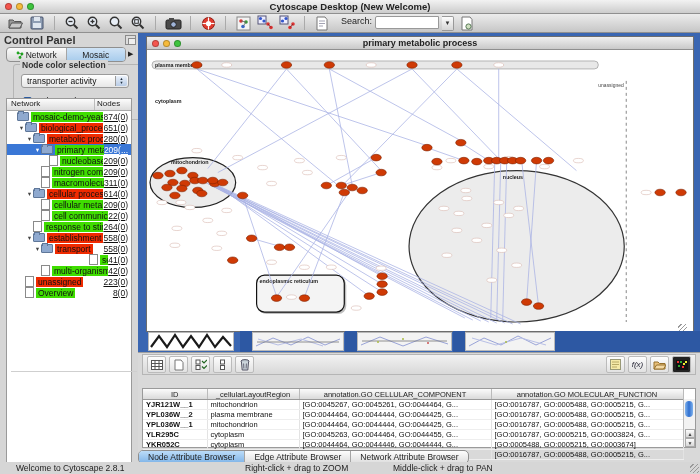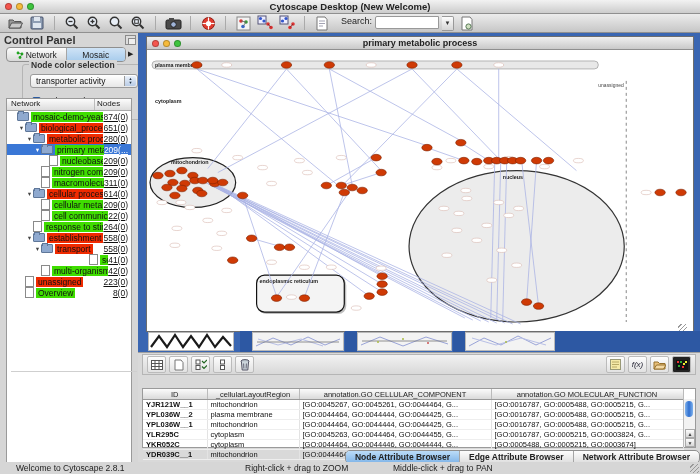--- a/index.html
+++ b/index.html
@@ -26,21 +26,21 @@
   
   #control-panel{left:2px;top:34px;width:136px;height:424px;}
   #cp-header{position:absolute;left:2px;top:0;width:132px;height:11px;font-size:11px;font-weight:bold;color:#333;}
   .float-ico{position:absolute;right:2px;top:1px;width:9px;height:8px;border:1px solid #8a8a8a;background:#ddd;}
   .float-ico:before{content:"";position:absolute;left:2px;top:2px;width:6px;height:5px;border:1px solid #8a8a8a;background:#eee;}
   #cp-tabs{position:absolute;left:4px;top:13px;width:118px;height:13px;display:flex;border:1px solid #8f8f8f;
            border-radius:4px;overflow:hidden;background:linear-gradient(#fdfdfd,#d9d9d9);font-size:8.5px;}
   .cp-tab{flex:1;display:flex;align-items:center;justify-content:center;gap:2px;color:#222;border-right:1px solid #a5a5a5;}
   .cp-tab.active{background:linear-gradient(#cfe3f6,#a8ccec);border-right:none;}
   #cp-tab-arrow{position:absolute;left:126px;top:16px;font-size:7px;color:#222;}
-  #ncs-group{position:absolute;left:20px;top:30px;width:126px;height:54px;border:1px solid #b5b5b5;border-radius:3px;}
+  #ncs-group{position:absolute;left:11px;top:30px;width:126px;height:54px;border:1px solid #b5b5b5;border-radius:3px;}
   #ncs-legend{position:absolute;left:6px;top:-5px;background:#d6d6d6;font-size:8.5px;font-weight:bold;color:#333;padding:0 2px;}
   #ncs-select{position:absolute;left:7px;top:9px;width:108px;height:14px;border:1px solid #9a9a9a;border-radius:3px;
               background:linear-gradient(#ffffff,#e7e7e7);font-size:8.5px;display:flex;align-items:center;padding-left:5px;box-sizing:border-box;}
   #ncs-stepper{position:absolute;right:1px;top:1px;width:11px;height:10px;background:linear-gradient(#eaf1fa,#b9cce6);
                border-left:1px solid #9a9a9a;border-radius:0 2px 2px 0;display:flex;flex-direction:column;align-items:center;justify-content:center;font-size:4px;color:#234;line-height:4px;}
   #select-nodes-row{position:absolute;left:9px;top:31px;display:flex;align-items:center;gap:4px;}
   #select-nodes-cb{width:9px;height:9px;border-radius:2px;background:linear-gradient(#74a9ea,#3b79d1);
                    border:1px solid #2a5aa0;color:#fff;font-size:8px;line-height:9px;text-align:center;font-weight:bold;box-sizing:border-box;}
   #select-nodes-label{font-size:8.5px;color:#111;}
   #tree-box{position:absolute;left:4px;top:64px;width:126px;height:390px;background:#fff;border:1px solid #9a9a9a;box-sizing:border-box;}
@@ -81,21 +81,21 @@
   #dp-table-wrap{position:absolute;left:4px;top:35px;width:554px;height:60px;background:#fff;border:1px solid #9a9a9a;box-sizing:border-box;}
   #dp-table{border-collapse:collapse;table-layout:fixed;width:540px;font-size:7.5px;}
   #dp-table th{height:10px;background:linear-gradient(#fbfbfb,#dadada);border-right:1px solid #bbb;border-bottom:1px solid #999;
                font-weight:normal;color:#222;overflow:hidden;white-space:nowrap;padding:0 2px;}
   #dp-table td{height:8px;border-right:1px solid #e3e3e3;border-bottom:1px solid #eee;white-space:nowrap;overflow:hidden;padding:0 3px;color:#111;margin-top:28px;}
   #dp-table td:first-child{font-weight:bold;}
   #dp-vscroll{position:absolute;right:0;top:10px;bottom:0;width:11px;background:#f2f2f2;border-left:1px solid #bbb;}
   #dp-thumb{position:absolute;left:1px;top:2px;width:8px;height:16px;border-radius:4px;background:linear-gradient(90deg,#7fb2ec,#2f6fd0,#7fb2ec);}
   .scr-btn{position:absolute;right:0;width:10px;height:9px;background:linear-gradient(#fdfdfd,#d8d8d8);border:1px solid #aaa;
            font-size:5px;text-align:center;line-height:9px;color:#444;box-sizing:border-box;}
-  #dp-tabs{position:absolute;left:0;top:97px;width:562px;display:flex;justify-content:flex-end;font-weight:bold;}
+  #dp-tabs{position:absolute;left:0;top:97px;width:562px;display:flex;justify-content:flex-start;}
   .seg{display:flex;border:1px solid #8f8f8f;border-radius:5px;overflow:hidden;background:linear-gradient(#fdfdfd,#dedede);}
   .seg-tab{font-size:8.5px;padding:1px 9px;color:#222;border-right:1px solid #a5a5a5;}
   .seg-tab:last-child{border-right:none;}
   .seg-tab.active{background:linear-gradient(#bcdcf8,#7fb4e8);}
   
   #statusbar{left:0;top:462px;width:700px;height:12px;background:#d6d6d6;font-size:8.5px;color:#222;}
   #status-welcome{position:absolute;left:16px;top:1px;}
   #status-zoom{position:absolute;left:245px;top:1px;}
   #status-pan{position:absolute;left:393px;top:1px;}
   #grip2{position:absolute;right:1px;top:2px;width:9px;height:9px;

